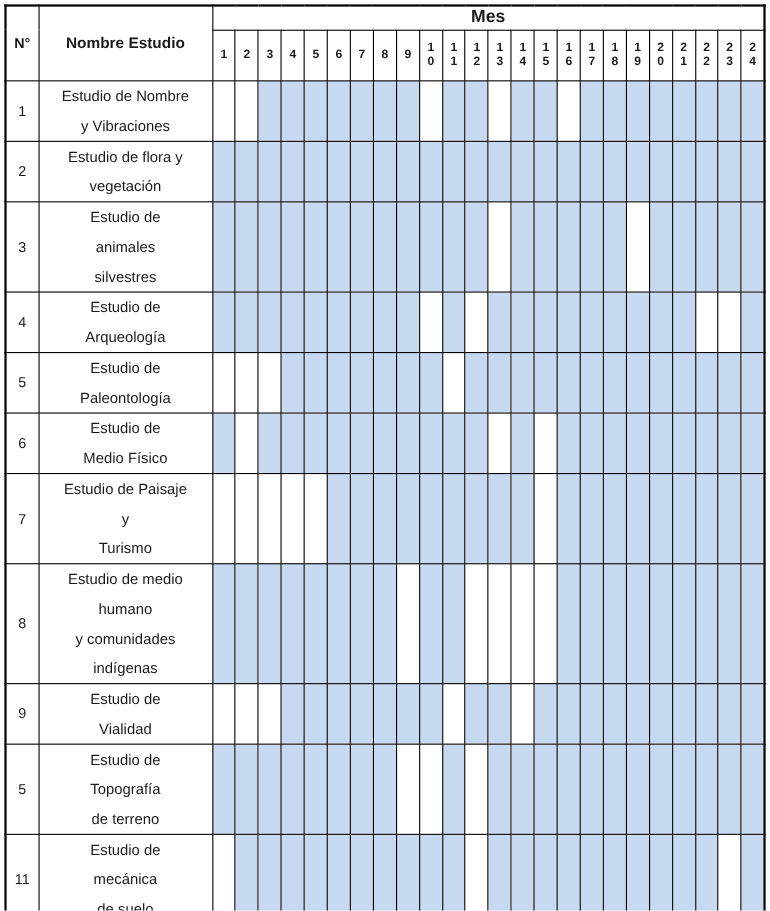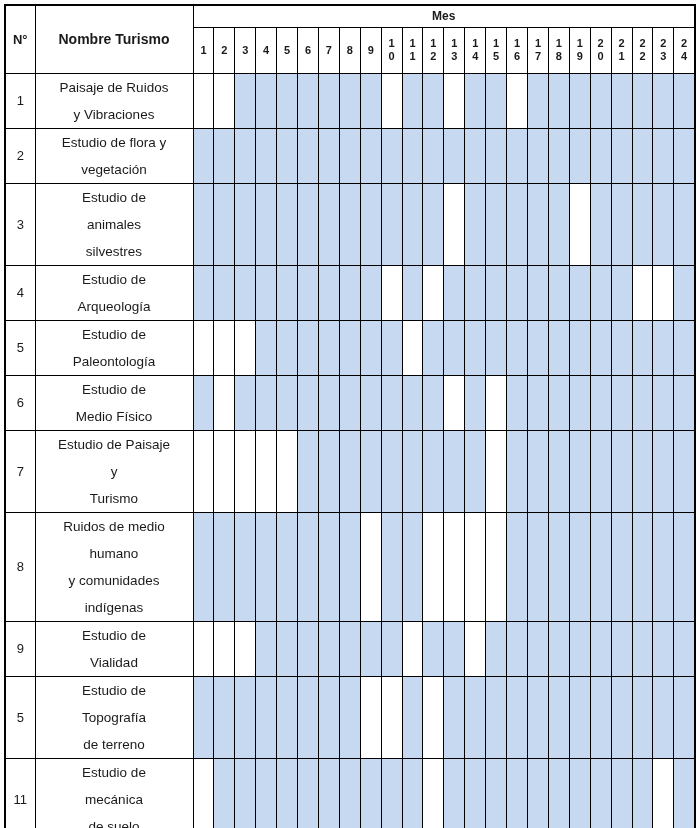--- a/index.html
+++ b/index.html
@@ -34,21 +34,21 @@
     font-weight: 700;
     font-size: 13px;
   }
   .name-col-header {
     font-weight: 700;
     font-size: 14px;
   }
   .mes-header {
     height: 22px;
     font-weight: 700;
-    font-size: 12px;
+    font-size: 16px;
   }
   .month-th {
     height: 46px;
     font-weight: 700;
     font-size: 11px;
     line-height: 1.15;
     white-space: pre-line;
   }
   .num-cell {
     font-size: 13px;
@@ -92,21 +92,21 @@
         <col>
         <col>
         <col>
         <col>
         <col>
         <col>
       </colgroup>
     <thead>
       <tr>
         <th rowspan="2" class="num-col-header">N°</th>
-        <th rowspan="2" class="name-col-header">Nombre Turismo</th>
+        <th rowspan="2" class="name-col-header">Nombre Estudio</th>
         <th colspan="24" class="mes-header">Mes</th>
       </tr>
       <tr id="month-row">
           <th class="month-th">1</th>
           <th class="month-th">2</th>
           <th class="month-th">3</th>
           <th class="month-th">4</th>
           <th class="month-th">5</th>
           <th class="month-th">6</th>
           <th class="month-th">7</th>
@@ -140,21 +140,21 @@
 2</th>
           <th class="month-th">2
 3</th>
           <th class="month-th">2
 4</th>
         </tr>
     </thead>
     <tbody id="schedule-body">
         <tr style="height: 54px;">
           <td class="num-cell">1</td>
-          <td class="name-cell">Paisaje de Ruidos
+          <td class="name-cell">Estudio de Nombre
 y Vibraciones</td>
           <td class="cell empty"></td>
           <td class="cell empty"></td>
           <td class="cell filled"></td>
           <td class="cell filled"></td>
           <td class="cell filled"></td>
           <td class="cell filled"></td>
           <td class="cell filled"></td>
           <td class="cell filled"></td>
           <td class="cell filled"></td>
@@ -345,21 +345,21 @@
           <td class="cell filled"></td>
           <td class="cell filled"></td>
           <td class="cell filled"></td>
           <td class="cell filled"></td>
           <td class="cell filled"></td>
           <td class="cell filled"></td>
           <td class="cell filled"></td>
         </tr>
         <tr style="height: 108px;">
           <td class="num-cell">8</td>
-          <td class="name-cell">Ruidos de medio
+          <td class="name-cell">Estudio de medio
 humano
 y comunidades
 indígenas</td>
           <td class="cell filled"></td>
           <td class="cell filled"></td>
           <td class="cell filled"></td>
           <td class="cell filled"></td>
           <td class="cell filled"></td>
           <td class="cell filled"></td>
           <td class="cell filled"></td>

